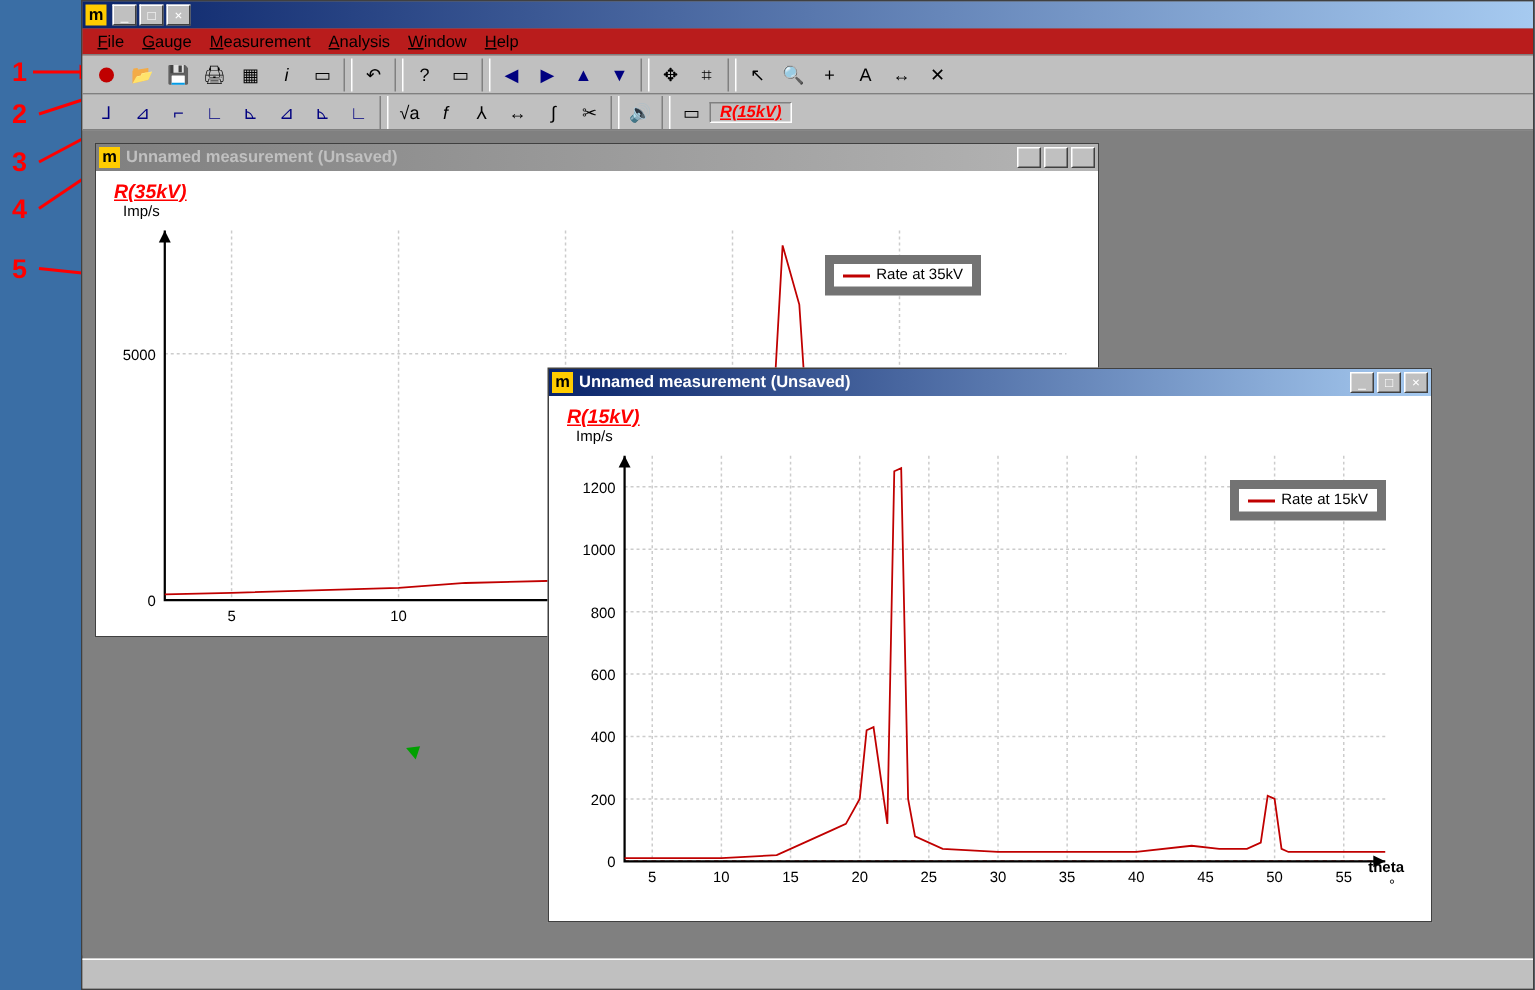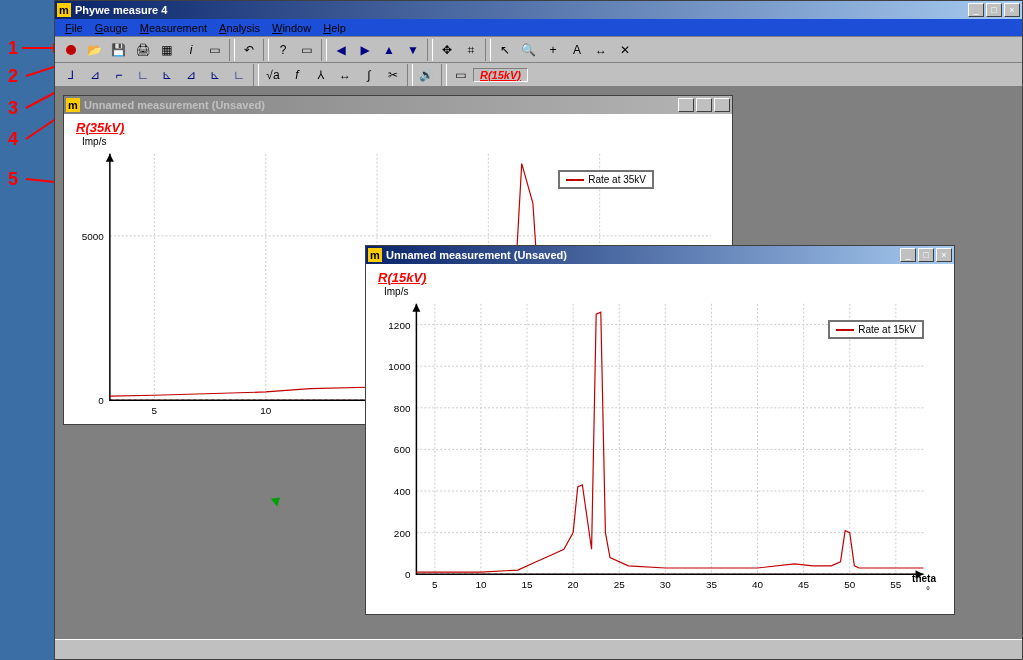--- a/index.html
+++ b/index.html
@@ -13,21 +13,21 @@
   .ann-diag { position:absolute; border-top:2px solid #ff0000; transform-origin:left center;}
   .ann-diag::after{content:"";position:absolute;right:-1px;top:-5px;border-left:8px solid #ff0000;border-top:5px solid transparent;border-bottom:5px solid transparent;}
 
   
   .app { position: absolute; left: 54px; top: 0; width: 969px; height: 660px; background: #808080; border: 1px solid #404040; }
   .titlebar { height: 18px; background: linear-gradient(to right,#0a246a,#a6caf0); color:#fff; display:flex; align-items:center; padding:0 2px;}
   .m-logo { width:14px;height:14px; background:#ffcc00;color:#000;font-weight:bold;font-size:11px;display:flex;align-items:center;justify-content:center;margin-right:4px;}
   .title-text{font-weight:bold;flex:1;}
   .win-btns{display:flex;gap:2px;}
   .wbtn{width:16px;height:14px;background:#c0c0c0;border:1px solid #fff;border-right-color:#404040;border-bottom-color:#404040;font-size:9px;display:flex;align-items:center;justify-content:center;font-family:Marlett,Arial;}
-  .menubar{height:18px;background:#1d4ed8;display:flex;align-items:center;padding:0 4px;border-bottom:1px solid #808080;}
+  .menubar{height:18px;background:#b91c1c;display:flex;align-items:center;padding:0 4px;border-bottom:1px solid #808080;}
   .menubar span{padding:0 6px;cursor:default;}
   .menubar span u{text-decoration:underline;}
   .toolbar{height:26px;background:#c0c0c0;border-bottom:1px solid #808080;display:flex;align-items:center;padding-left:4px;}
   .toolbar.row2{height:24px;}
   .tbtn{width:22px;height:22px;border:1px solid #c0c0c0;display:flex;align-items:center;justify-content:center;font-size:12px;color:#000;margin:0 1px;}
   .tsep{width:6px;height:22px;border-left:1px solid #808080;border-right:1px solid #fff;margin:0 2px;}
   .rec-dot{width:10px;height:10px;border-radius:50%;background:#c00000;}
   .tool-label{padding:0 6px;color:#ff0000;font-style:italic;text-decoration:underline;font-weight:bold;}
   .tool-label.boxed{border:1px solid #808080;border-right-color:#fff;border-bottom-color:#fff;background:#c0c0c0;}
 
@@ -35,21 +35,21 @@
   .statusbar{position:absolute;left:0;right:0;bottom:0;height:20px;background:#c0c0c0;border-top:1px solid #fff;}
 
   
   .mdi{position:absolute;background:#fff;border:1px solid #404040;}
   .mdi .titlebar{height:18px;}
   .mdi.inactive .titlebar{background:linear-gradient(to right,#808080,#b5b5b5);color:#c0c0c0;}
   .chart-area{position:relative;width:100%;height:calc(100% - 18px);background:#fff;}
 
   .axis-title{position:absolute;font-style:italic;font-weight:bold;text-decoration:underline;color:#ff0000;font-size:13px;}
   .axis-sub{position:absolute;color:#000;font-size:10px;}
-  .legend{position:absolute;background:#fff;border:2px solid #737373;padding:2px 6px;font-size:10px;display:flex;align-items:center;gap:4px;margin-left:29px;}
+  .legend{position:absolute;background:#fff;border:6px solid #737373;padding:2px 6px;font-size:10px;display:flex;align-items:center;gap:4px;margin-left:29px;}
   .legend .swatch{width:18px;height:2px;background:#c00000;}
 
   .cursor-arrow{position:absolute;width:0;height:0;border-left:8px solid #00a000;border-top:5px solid transparent;border-bottom:5px solid transparent;}
 
   svg text { font-family: Arial, sans-serif; }
 </style>
 </head>
 <body>
 
 <div class="annot" style="left:8px;top:37px;"><span>1</span><span class="ann-line arrow" style="width:38px;margin-left:4px;"></span></div>
@@ -58,21 +58,20 @@
 <div class="annot" style="left:8px;top:97px;"><span>3</span></div>
 <div class="ann-diag" style="left:26px;top:107px;width:130px;transform:rotate(-28deg);"></div>
 <div class="annot" style="left:8px;top:128px;"><span>4</span></div>
 <div class="ann-diag" style="left:26px;top:138px;width:172px;transform:rotate(-34deg);"></div>
 <div class="annot" style="left:8px;top:168px;"><span>5</span></div>
 <div class="ann-diag" style="left:26px;top:178px;width:56px;transform:rotate(6deg);"></div>
 
 <div class="app">
   <div class="titlebar">
     <div class="m-logo">m</div>
-    <div class="title-text">Phywe measure 4</div>
     <div class="win-btns">
       <div class="wbtn">_</div>
       <div class="wbtn">□</div>
       <div class="wbtn">×</div>
     </div>
   </div>
 
   <div class="menubar">
     <span><u>F</u>ile</span>
     <span><u>G</u>auge</span>

